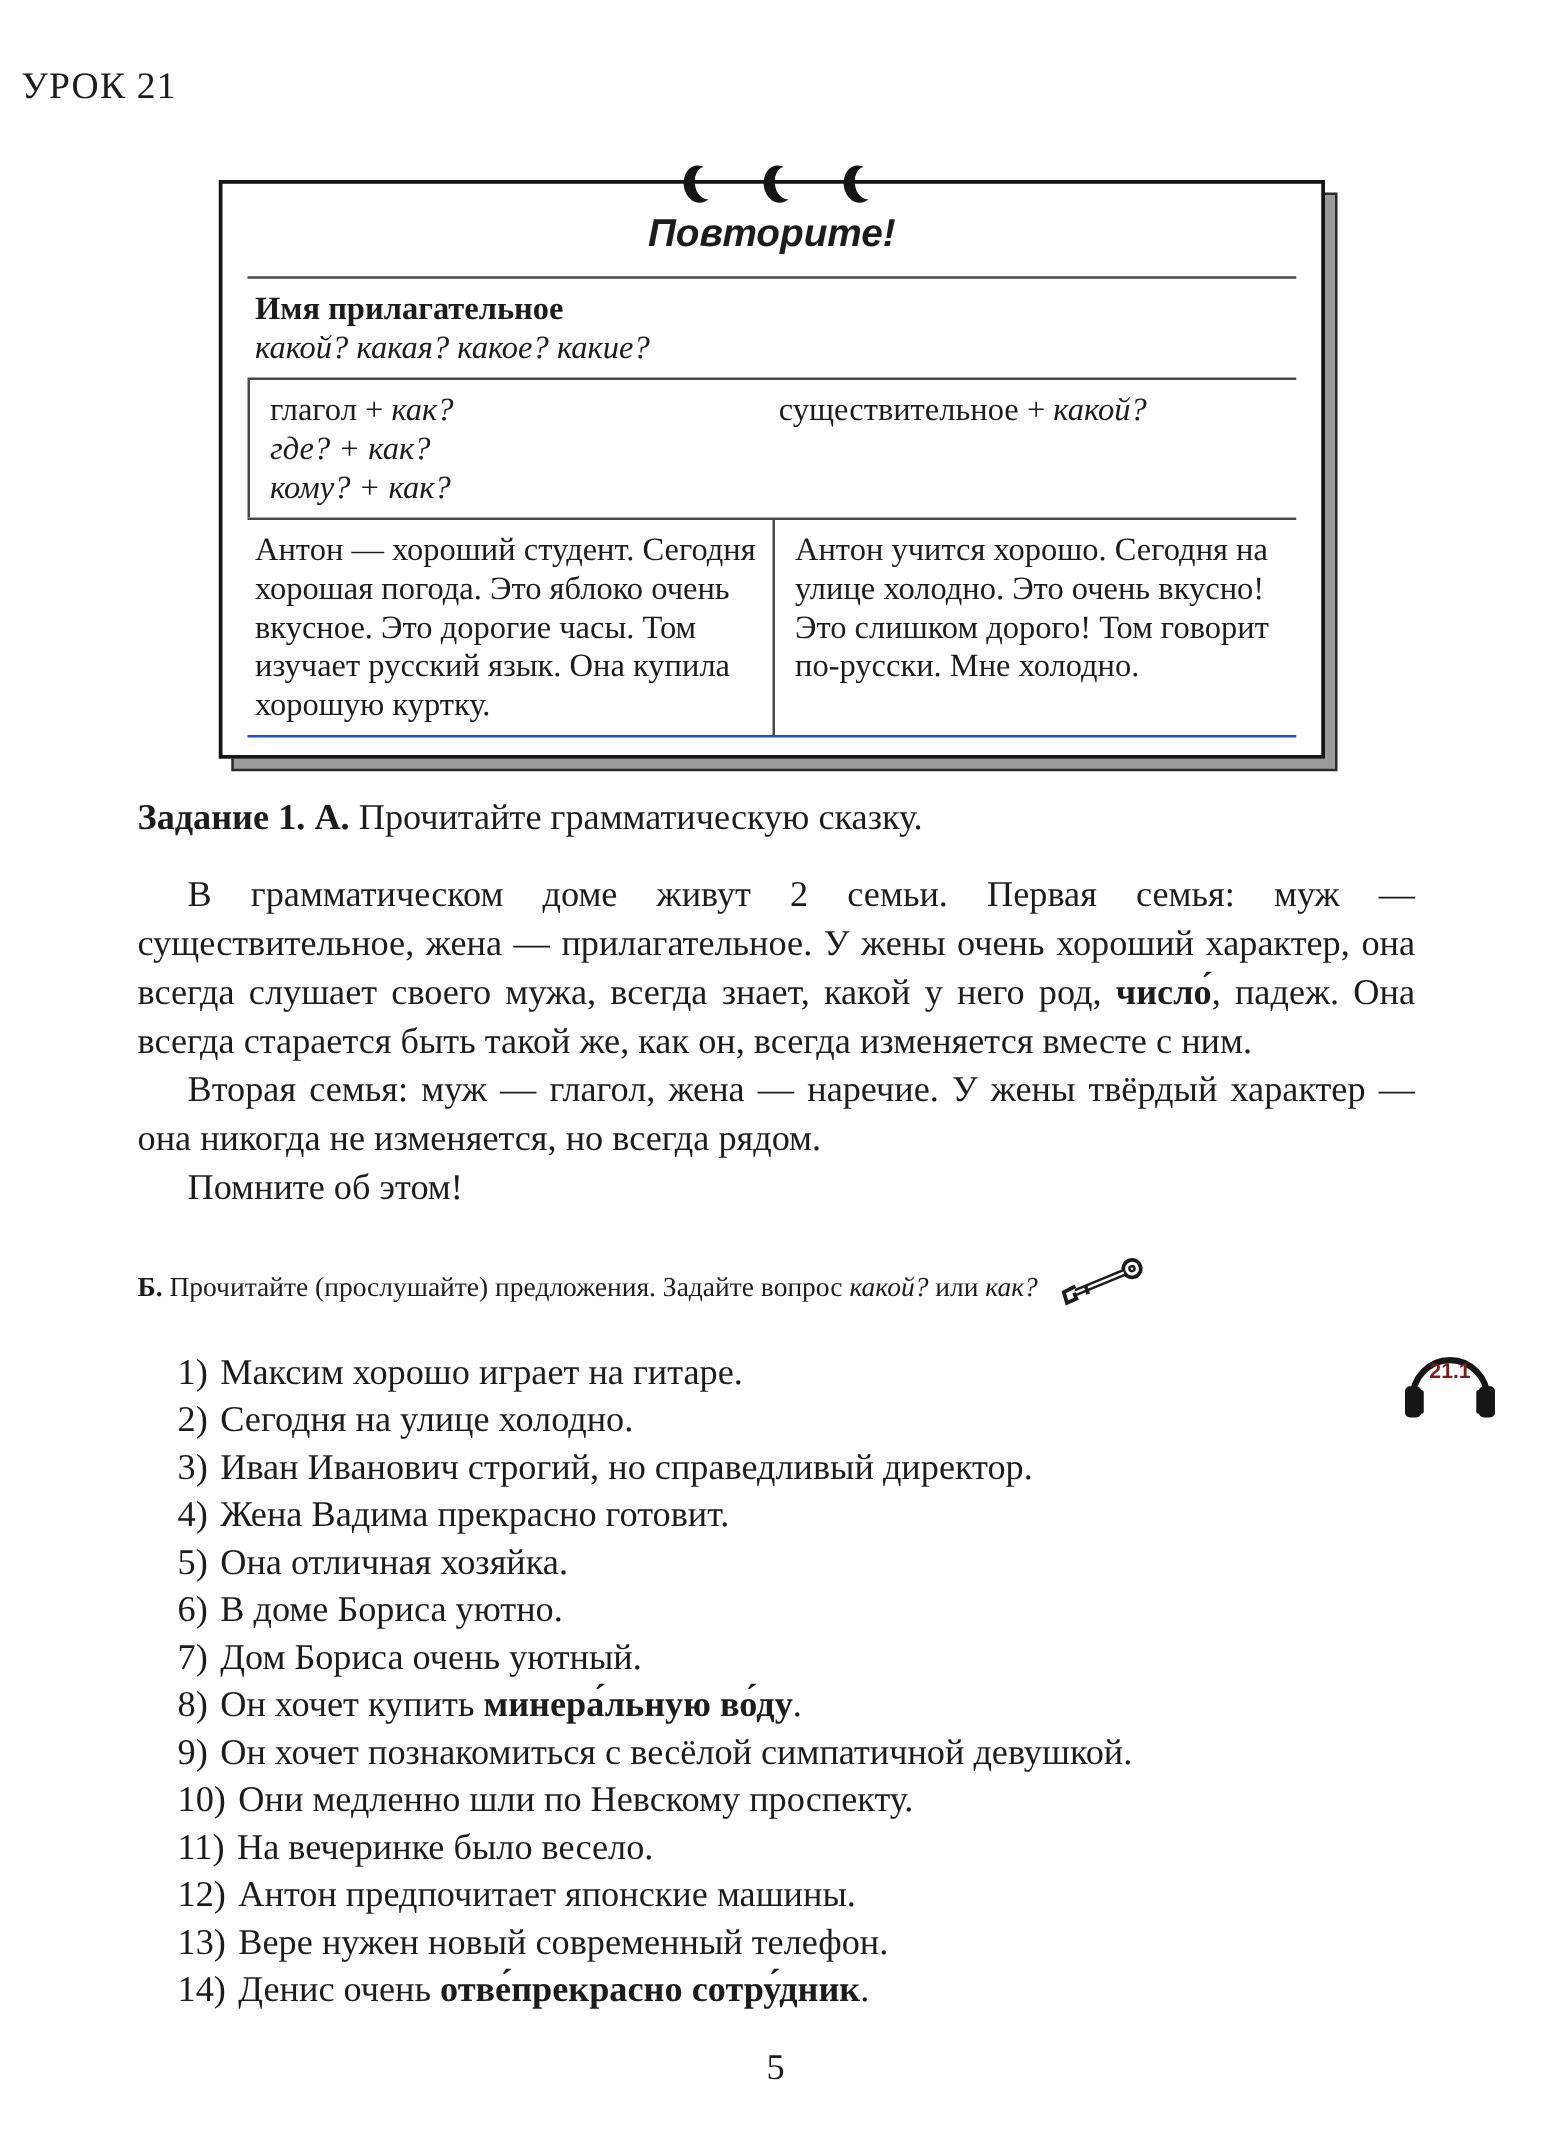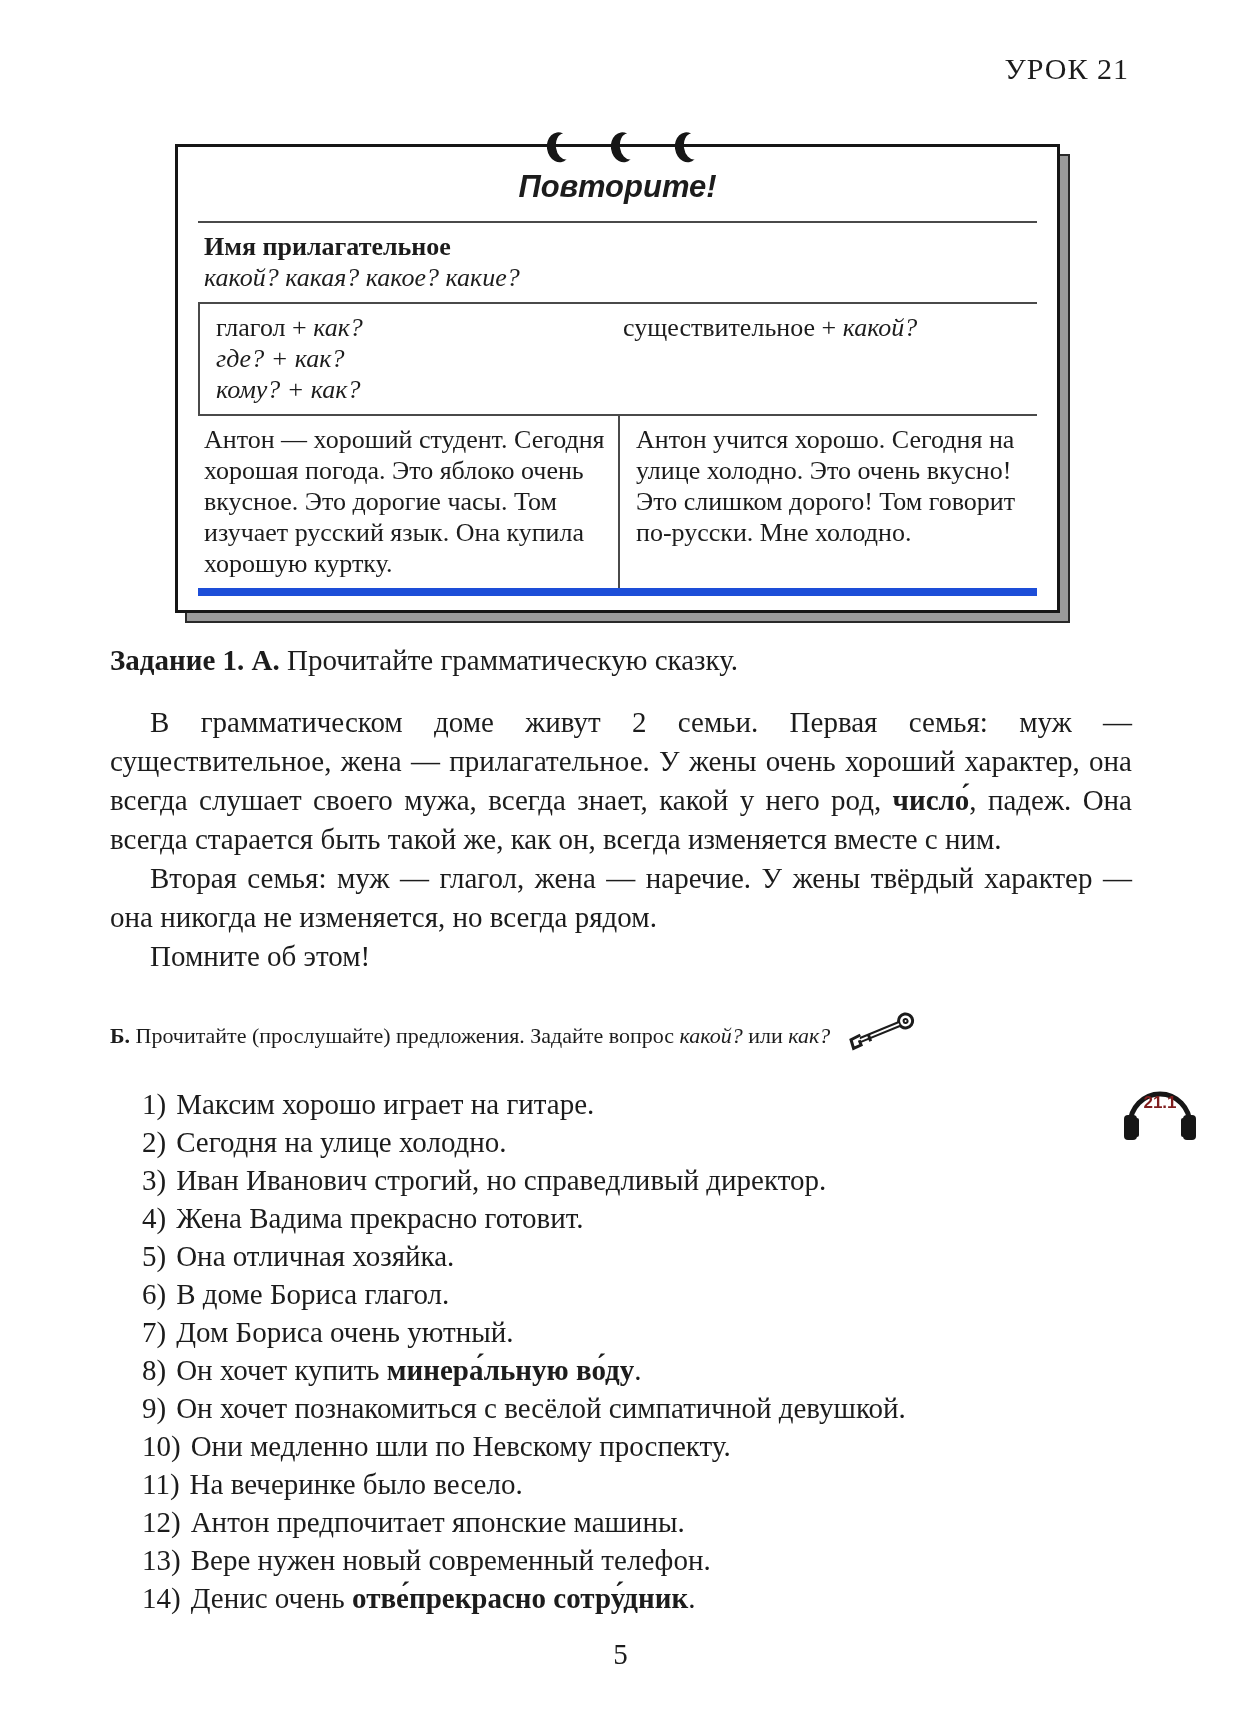--- a/index.html
+++ b/index.html
@@ -6,22 +6,22 @@
   .page{
     position:relative;
     width:1241px;height:1713px;
     background:#ffffff;
     color:#1c1c1c;
     font-family:"Liberation Serif", serif;
     overflow:hidden;
   }
   
   .lesson-header{
-    padding:52px 112px 0 6px;
-    text-align:right;
+    padding:52px 112px 0 17px;
+    text-align:left;
     font-size:30px;
     letter-spacing:1px;
     height:38px;
   }
   
   .repeat-box{
     position:relative;
     margin:54px 0 0 175px;
     width:885px;
     background:#fff;
@@ -39,21 +39,21 @@
   .ring svg{display:block;transform:rotate(-8deg);}
   .box-title{
     text-align:center;
     font-family:"Liberation Sans", sans-serif;
     font-style:italic;font-weight:bold;
     font-size:31px;line-height:40px;
     margin:20px 0 14px;
   }
   .tbl{margin:0 20px;}
   .trow{display:flex;border-top:2px solid #4a4a4a;}
-  .trow.last{border-bottom:8px solid #1d4ed8;}
+  .trow.last{border-bottom:2px solid #1d4ed8;}
   .tcell{
     font-size:26px;line-height:31px;
     padding:8px 0 9px 6px;
     box-sizing:border-box;
   }
   .tcell.left{width:420px;flex:none;}
   .tcell.right{flex:1;border-left:2px solid #4a4a4a;padding-left:16px;}
   .tcell .bold-line{font-weight:bold;}
   .tcell i{font-style:italic;}
   
@@ -185,21 +185,21 @@
         <rect x="61" y="45" width="5" height="19" rx="2" fill="#161616"></rect>
       </svg>
       <span class="audio-track">21.1</span>
     </div>
 
     <div class="list-item"><span class="num">1)</span><span>Максим хорошо играет на гитаре.</span><b></b><span></span></div>
     <div class="list-item"><span class="num">2)</span><span>Сегодня на улице холодно.</span><b></b><span></span></div>
     <div class="list-item"><span class="num">3)</span><span>Иван Иванович строгий, но справедливый директор.</span><b></b><span></span></div>
     <div class="list-item"><span class="num">4)</span><span>Жена Вадима прекрасно готовит.</span><b></b><span></span></div>
     <div class="list-item"><span class="num">5)</span><span>Она отличная хозяйка.</span><b></b><span></span></div>
-    <div class="list-item"><span class="num">6)</span><span>В доме Бориса глагол.</span><b></b><span></span></div>
+    <div class="list-item"><span class="num">6)</span><span>В доме Бориса уютно.</span><b></b><span></span></div>
     <div class="list-item"><span class="num">7)</span><span>Дом Бориса очень уютный.</span><b></b><span></span></div>
     <div class="list-item"><span class="num">8)</span><span>Он хочет купить </span><b>минера́льную во́ду</b><span>.</span></div>
     <div class="list-item"><span class="num">9)</span><span>Он хочет познакомиться с весёлой симпатичной девушкой.</span><b></b><span></span></div>
     <div class="list-item"><span class="num">10)</span><span>Они медленно шли по Невскому проспекту.</span><b></b><span></span></div>
     <div class="list-item"><span class="num">11)</span><span>На вечеринке было весело.</span><b></b><span></span></div>
     <div class="list-item"><span class="num">12)</span><span>Антон предпочитает японские машины.</span><b></b><span></span></div>
     <div class="list-item"><span class="num">13)</span><span>Вере нужен новый современный телефон.</span><b></b><span></span></div>
     <div class="list-item"><span class="num">14)</span><span>Денис очень </span><b>отве́прекрасно сотру́дник</b><span>.</span></div>
   </div>
 

